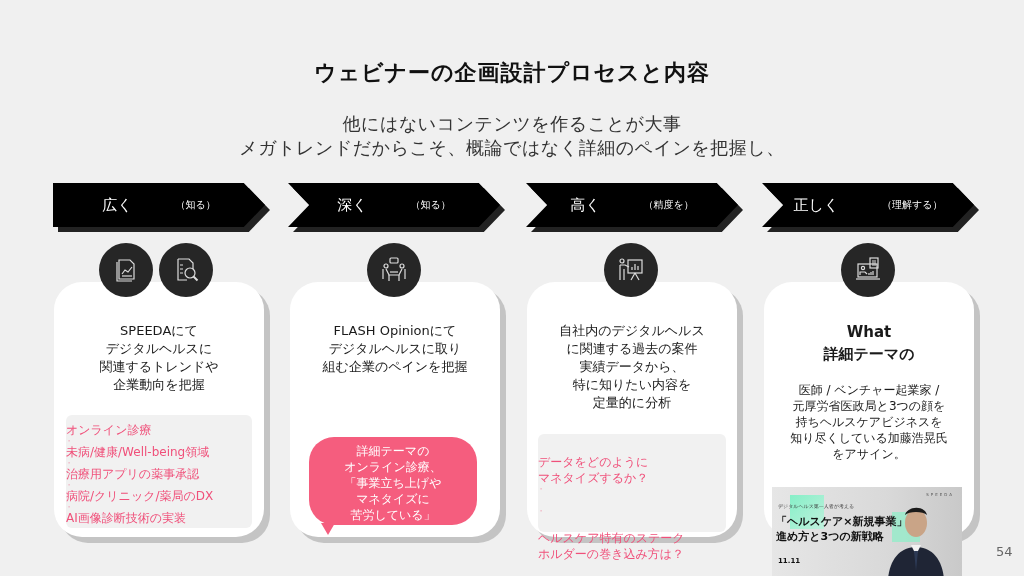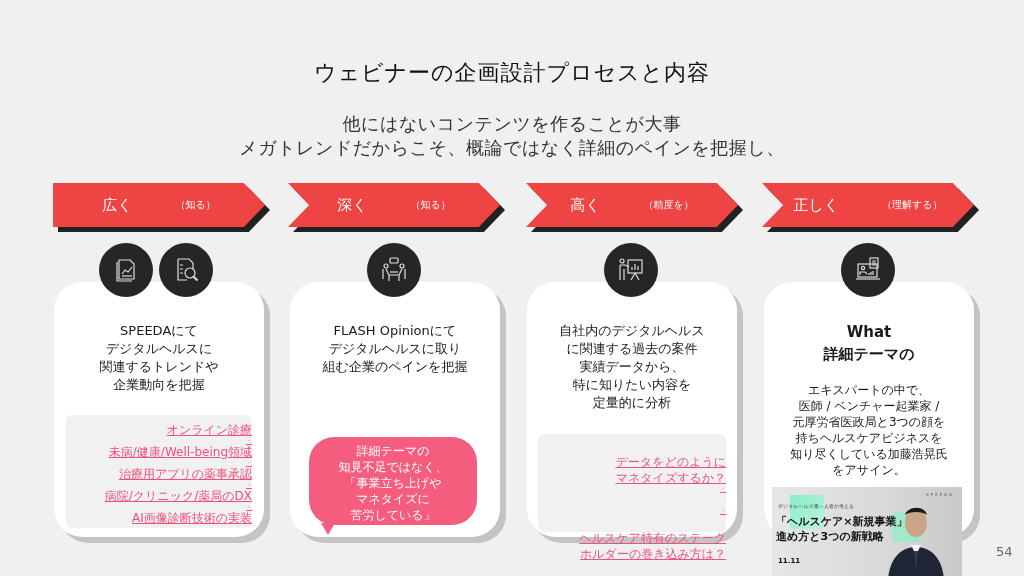--- a/index.html
+++ b/index.html
@@ -1,35 +1,35 @@
 <!DOCTYPE html>
 <html><head>
 <meta charset="utf-8">
 <style>
   * { box-sizing: border-box; margin: 0; padding: 0; }
   html, body { width: 1024px; height: 576px; overflow: hidden; background: #f0f0f0; }
   body { position: relative; font-family: "DejaVu Sans", "Liberation Sans", sans-serif; color: #1a1a1a; }
 
-  .title { position: absolute; top: 58px; left: 0; width: 1024px; text-align: center; font-size: 22px; font-weight: normal; letter-spacing: 1px; color: #111; }
+  .title { position: absolute; top: 58px; left: 0; width: 1024px; text-align: center; font-size: 22px; font-weight: bold; letter-spacing: 1px; color: #111; }
   .subtitle { position: absolute; top: 112px; left: 0; width: 1024px; text-align: center; font-size: 18px; line-height: 24px; color: #333; letter-spacing: 0.5px; }
 
   .chevron { position: absolute; top: 183px; width: 212px; height: 44px; }
   .chevron .shadow { position: absolute; left: 5px; top: 5px; width: 100%; height: 100%; background: #222; }
-  .chevron .face { position: absolute; left: 0; top: 0; width: 100%; height: 100%; background: #ef4444; display: flex; align-items: center; justify-content: center; color: #fff; font-size: 15px; gap: 39px; }
+  .chevron .face { position: absolute; left: 0; top: 0; width: 100%; height: 100%; background: #000000; display: flex; align-items: center; justify-content: center; color: #fff; font-size: 15px; gap: 39px; }
   .chevron.first .face, .chevron.first .shadow { clip-path: polygon(0 0, 90% 0, 100% 50%, 90% 100%, 0 100%); }
   .chevron.next .face, .chevron.next .shadow { clip-path: polygon(0 0, 90% 0, 100% 50%, 90% 100%, 0 100%, 10% 50%); }
   .chevron .small { font-size: 10px; margin-left: 4px; }
 
   .card { position: absolute; top: 282px; width: 210px; height: 255px; background: #fff; border-radius: 28px; box-shadow: 6px 6px 0 #c4c4c4; }
   .card-text { position: absolute; left: 0; width: 100%; text-align: center; font-size: 13px; line-height: 18px; color: #1a1a1a; }
 
   .icon-circle { position: absolute; top: 243px; width: 54px; height: 54px; border-radius: 50%; background: #262626; display: flex; align-items: center; justify-content: center; }
   .icon-circle svg { width: 30px; height: 30px; }
 
-  .pink-list { position: absolute; background: #f1f1f1; border-radius: 6px; text-align: right; color: #f0507a; font-size: 12px; line-height: 16px; text-decoration: underline; }
+  .pink-list { position: absolute; background: #f1f1f1; border-radius: 6px; text-align: left; color: #f0507a; font-size: 12px; line-height: 16px; }
   .pink-list .item { display: block; }
   .pink-list .dot { display: block; font-size: 6px; line-height: 6px; color: #f0507a; }
 
   .bubble { position: absolute; background: #f55d7e; color: #fff; border-radius: 25px; text-align: center; font-size: 12px; line-height: 16px; padding: 6px 4px; }
   .bubble::after { content: ""; position: absolute; left: 12px; bottom: -10px; border-left: 7px solid transparent; border-right: 7px solid transparent; border-top: 12px solid #f55d7e; }
 
   .what-title { font-weight: bold; font-size: 15px; line-height: 22px; }
 
   .banner { position: absolute; left: 772px; top: 487px; width: 190px; height: 89px; background: linear-gradient(90deg, #e6e6e6 0%, #d9d9d9 60%, #c9c9c9 100%); overflow: hidden; }
   .banner .plus1 { position: absolute; left: 18px; top: 8px; width: 34px; height: 34px; background: linear-gradient(135deg, #6ef2c0, #b8f5dc); opacity: 0.8; }
@@ -151,21 +151,21 @@
   <span class="item">AI画像診断技術の実装</span>
 </div>
 
 <div class="card-text" style="top:322px; left:290px; width:210px;">
   <div>FLASH Opinionにて</div>
   <div>デジタルヘルスに取り</div>
   <div>組む企業のペインを把握</div>
 </div>
 <div class="bubble" style="left:309px; top:437px; width:168px; height:88px;">
   <div>詳細テーマの</div>
-  <div>知見不足ではなく、</div>
+  <div>オンライン診療、</div>
   <div>「事業立ち上げや</div>
   <div>マネタイズに</div>
   <div>苦労している」</div>
 </div>
 
 <div class="card-text" style="top:322px; left:527px; width:210px;">
   <div>自社内のデジタルヘルス</div>
   <div>に関連する過去の案件</div>
   <div>実績データから、</div>
   <div>特に知りたい内容を</div>
@@ -177,21 +177,20 @@
   <span class="dot">・</span>
   <span class="item">ヘルスケア特有のステーク
 ホルダーの巻き込み方は？</span>
 </div>
 
 <div class="card-text" style="top:321px; left:764px; width:210px;">
   <div class="what-title">What</div>
   <div class="what-title">詳細テーマの</div>
 </div>
 <div class="card-text" style="top:382px; left:764px; width:210px; font-size:12px; line-height:16px;">
-  <div>エキスパートの中で、</div>
   <div>医師 / ベンチャー起業家 /</div>
   <div>元厚労省医政局と3つの顔を</div>
   <div>持ちヘルスケアビジネスを</div>
   <div>知り尽くしている加藤浩晃氏</div>
   <div>をアサイン。</div>
 </div>
 
 <div class="banner">
   <div class="plus1"></div>
   <div class="plus2"></div>

